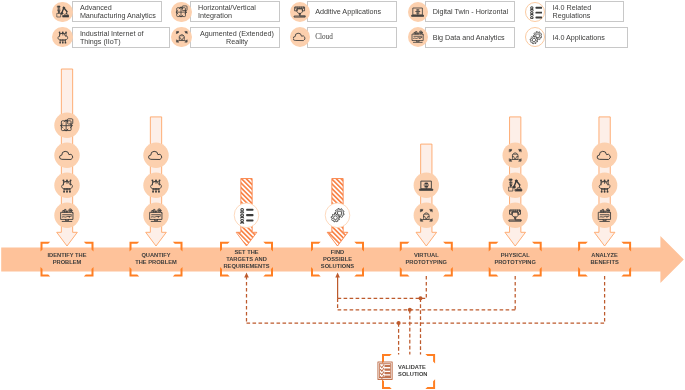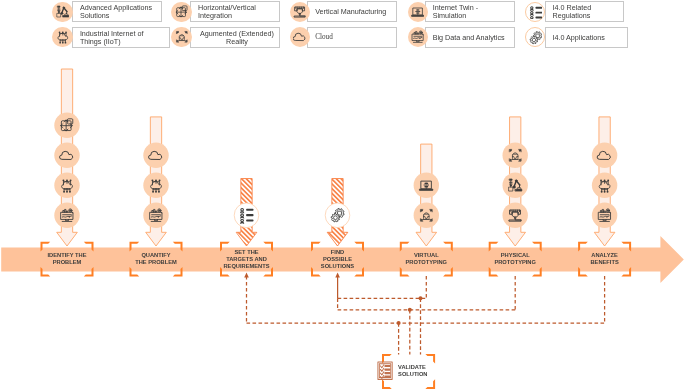--- a/index.html
+++ b/index.html
@@ -34,21 +34,21 @@
 <path d="M19.3 11.5 L18.5 15.4" stroke-width="1.6"></path>
 <path d="M16.4 15.8 L20.6 15.8 L21.4 18.4 L15.6 18.4 Z"></path>
 <path d="M12.2 21.2 L22.6 21.2 L22.6 18.4 L12.2 18.4 Z" fill="currentColor"></path>
 <circle cx="10.2" cy="14.8" r="1.9" fill="currentColor"></circle>
 <circle cx="13.7" cy="4.8" r="1.6" fill="currentColor"></circle>
 <circle cx="5.0" cy="12.3" r="1.1" fill="currentColor"></circle>
 </g>
         </svg>
       </div>
 <div class="legend-box" style="left:19.6px;width:90.4px;padding-right:3.5px;">
-        <span class="legend-label">Advanced Applications Solutions</span>
+        <span class="legend-label">Advanced Manufacturing Analytics</span>
       </div>
 </div>
 <div class="legend-item" style="left:171.4px;top:1.5px;">
 <div class="legend-circle filled">
         <svg viewBox="0 0 24 24" style="color:#3C3C3B">
           <g fill="none" stroke="currentColor" stroke-width="1.4" stroke-linecap="round" stroke-linejoin="round">
 <path d="M3.0 6.2 A1.4 1.4 0 0 1 4.4 4.8 L17.1 4.8 A1.4 1.4 0 0 1 18.5 6.2 L18.5 19.0 A1.4 1.4 0 0 1 17.1 20.4 L4.4 20.4 A1.4 1.4 0 0 1 3.0 19.0 Z"></path>
 <path d="M12.7 3.0 A1.4 1.4 0 0 1 14.1 1.6 L19.8 1.6 A1.4 1.4 0 0 1 21.2 3.0 L21.2 8.5 A1.4 1.4 0 0 1 19.8 9.9 L14.1 9.9 A1.4 1.4 0 0 1 12.7 8.5 Z"></path>
 <path d="M2.2 12.6 L20.2 12.6"></path>
 <path d="M17.4 9.6 L20.4 12.6 L17.4 15.6"></path>
@@ -70,38 +70,38 @@
 <path d="M3.6 3.6 L20.4 3.6 L20.4 10.3 L16.6 10.3 L16.6 6.6 L7.4 6.6 L7.4 10.3 L3.6 10.3 Z"></path>
 <path d="M7.4 6.6 L16.6 6.6 L16.6 12.2 L14.2 14.8 L9.8 14.8 L7.4 12.2 Z"></path>
 <path d="M11.1 14.8 L11.1 17.4 L12.9 17.4 L12.9 14.8"></path>
 <path d="M12 17.4 L12 19.5 L21.4 19.5"></path>
 <path d="M2.6 19.5 L21.4 19.5 L21.4 21.4 L2.6 21.4 Z"></path>
 <path d="M5.2 3.6 L5.2 6.2 M8.6 3.6 L8.6 6.2 M12 3.6 L12 6.2 M15.4 3.6 L15.4 6.2 M18.8 3.6 L18.8 6.2"></path>
 </g>
         </svg>
       </div>
 <div class="legend-box" style="left:17.2px;width:90.2px;padding-right:3.5px;">
-        <span class="legend-label">Vertical Manufacturing</span>
+        <span class="legend-label">Additive Applications</span>
       </div>
 </div>
 <div class="legend-item" style="left:407.6px;top:1.5px;">
 <div class="legend-circle filled">
         <svg viewBox="0 0 24 24" style="color:#3C3C3B">
           <g fill="none" stroke="currentColor" stroke-width="1.45" stroke-linecap="round" stroke-linejoin="round">
 <path d="M3.9 5.3 L20.1 5.3 L20.1 17.6 L3.9 17.6 Z"></path>
 <path d="M1.6 20.0 L22.4 20.0 L22.4 18.2 L1.6 18.2 Z" fill="currentColor"></path>
 <ellipse cx="12" cy="8.8" rx="3.2" ry="1.4" fill="currentColor" stroke="none"></ellipse>
 <ellipse cx="12" cy="14.2" rx="3.2" ry="1.4" fill="currentColor" stroke="none"></ellipse>
 <path d="M7.7 10.8 L16.3 10.8 L16.3 12.3 L7.7 12.3 Z" fill="currentColor" stroke="none"></path>
 <path d="M12 15.6 L12 18.2" stroke-width="1.2"></path>
 </g>
         </svg>
       </div>
 <div class="legend-box" style="left:17.2px;width:89.9px;padding-right:3.5px;">
-        <span class="legend-label">Internet Twin - Simulation</span>
+        <span class="legend-label">Digital Twin - Horizontal</span>
       </div>
 </div>
 <div class="legend-item" style="left:524.6px;top:1.5px;">
 <div class="legend-circle outline">
         <svg viewBox="0 0 24 24" style="color:#3C3C3B">
           <g stroke-linecap="round" stroke-linejoin="round">
 <g fill="currentColor" stroke="none">
 <circle cx="5.0" cy="3.2" r="2.9"></circle>
 <path d="M2.7 5.4 L1.5 8.9 L5.0 7.4 L8.5 8.9 L7.3 5.4 Z"></path>
 <circle cx="5.0" cy="11.8" r="2.9"></circle>

